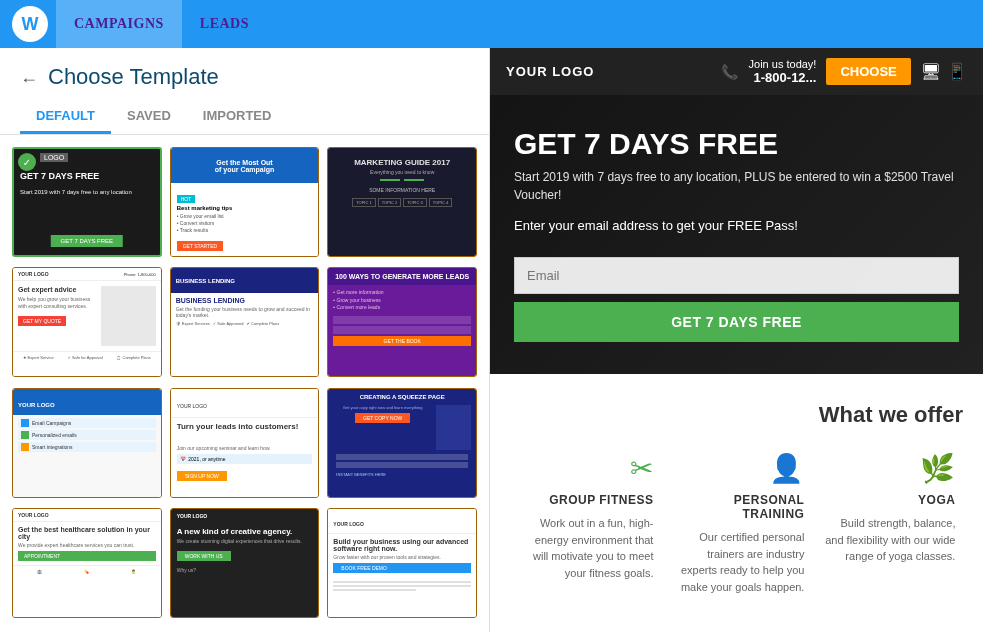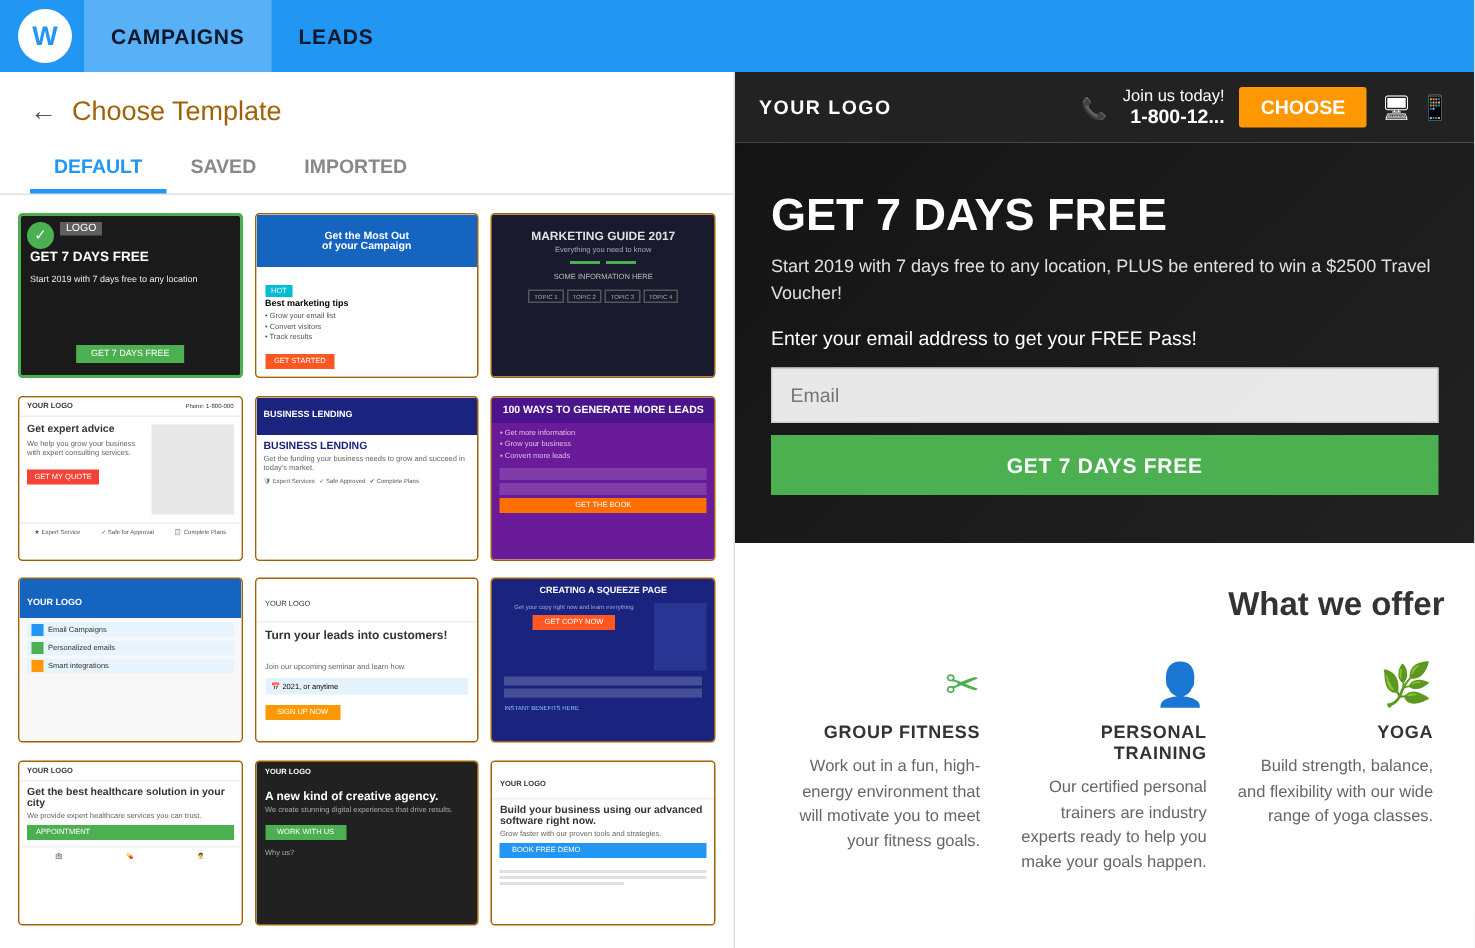--- a/index.html
+++ b/index.html
@@ -19,28 +19,29 @@
       border-radius: 50%;
       display: flex; align-items: center; justify-content: center;
       font-weight: bold; color: #2196F3; font-size: 18px;
       margin-right: 8px;
       flex-shrink: 0;
     }
     .nav-items {
       display: flex; align-items: center; gap: 0;
     }
     .nav-item {
-      color: #0f172a;
+      color: #4c1d95;
       padding: 16px 18px;
       height: 48px;
       display: flex; align-items: center;
       font-size: 14px;
       font-weight: 600;
       cursor: pointer;
       letter-spacing: 0.5px;
+      font-family: Liberation Serif, serif;
     }
     .nav-item.active {
       background: rgba(255,255,255,0.25);
     }
 
     
     .main-layout {
       display: flex;
       height: calc(632px - 48px);
     }
@@ -58,21 +59,21 @@
       padding: 16px 20px 0 20px;
       border-bottom: 1px solid #e0e0e0;
     }
     .back-row {
       display: flex; align-items: center; margin-bottom: 8px;
     }
     .back-arrow {
       color: #555; font-size: 18px; cursor: pointer; margin-right: 10px;
     }
     .page-title {
-      font-size: 18px; font-weight: 400; color: #a16207;
+      font-size: 22px; font-weight: 400; color: #0c4a6e;
     }
     .tabs-row {
       display: flex; gap: 0; margin-top: 10px;
     }
     .tab {
       padding: 8px 16px;
       font-size: 13px;
       font-weight: 600;
       color: #888;
       cursor: pointer;
@@ -315,21 +316,21 @@
     }
     .preview-hero-sub {
       color: #e0e0e0;
       font-size: 12px;
       line-height: 1.5;
       margin-bottom: 14px;
     }
     .preview-hero-form-label {
       color: white;
       font-size: 13px;
-      margin-bottom: 12px;
+      margin-bottom: 24px;
     }
     .preview-hero-input {
       width: 100%;
       padding: 10px 12px;
       border: 1px solid #ccc;
       background: rgba(255,255,255,0.9);
       color: #999;
       font-size: 13px;
       margin-bottom: 8px;
       outline: none;

